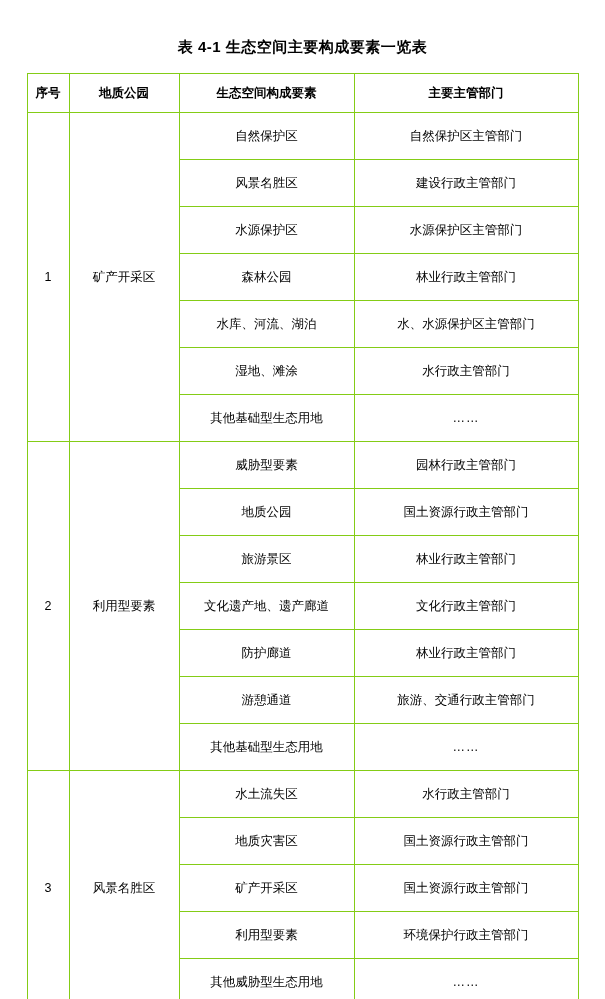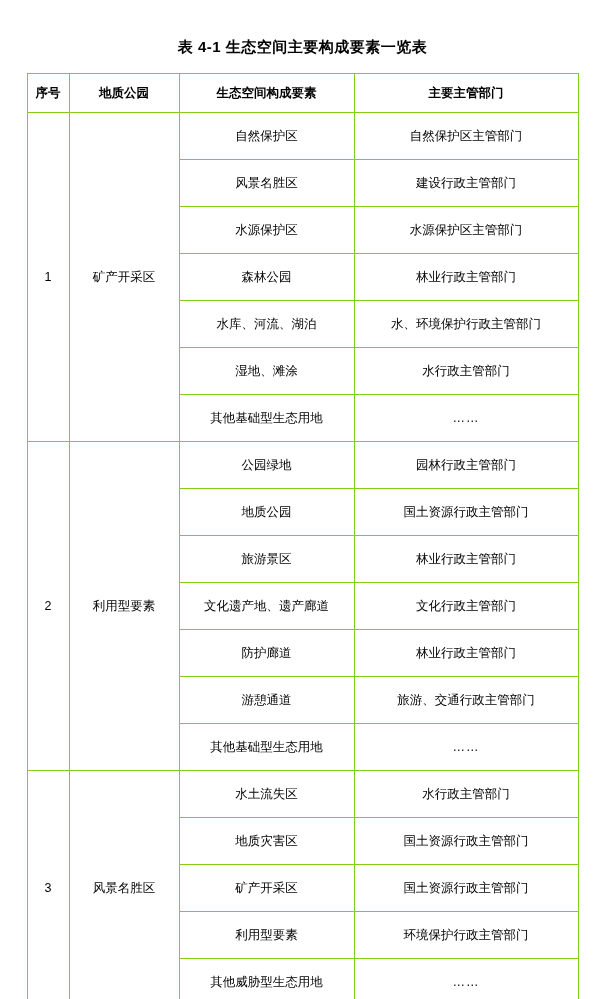--- a/index.html
+++ b/index.html
@@ -97,34 +97,34 @@
         <tr>
           <td>水源保护区</td>
           <td>水源保护区主管部门</td>
         </tr>
         <tr>
           <td>森林公园</td>
           <td>林业行政主管部门</td>
         </tr>
         <tr>
           <td>水库、河流、湖泊</td>
-          <td>水、环境保护行政主管部门</td>
+          <td>水、水源保护区主管部门</td>
         </tr>
         <tr>
           <td>湿地、滩涂</td>
           <td>水行政主管部门</td>
         </tr>
         <tr>
           <td>其他基础型生态用地</td>
           <td class="dots">……</td>
         </tr>
         <tr>
           <td class="no-cell" rowspan="7">2</td>
           <td class="type-cell" rowspan="7">利用型要素</td>
-          <td>公园绿地</td>
+          <td>威胁型要素</td>
           <td>园林行政主管部门</td>
         </tr>
         <tr>
           <td>地质公园</td>
           <td>国土资源行政主管部门</td>
         </tr>
         <tr>
           <td>旅游景区</td>
           <td>林业行政主管部门</td>
         </tr>

